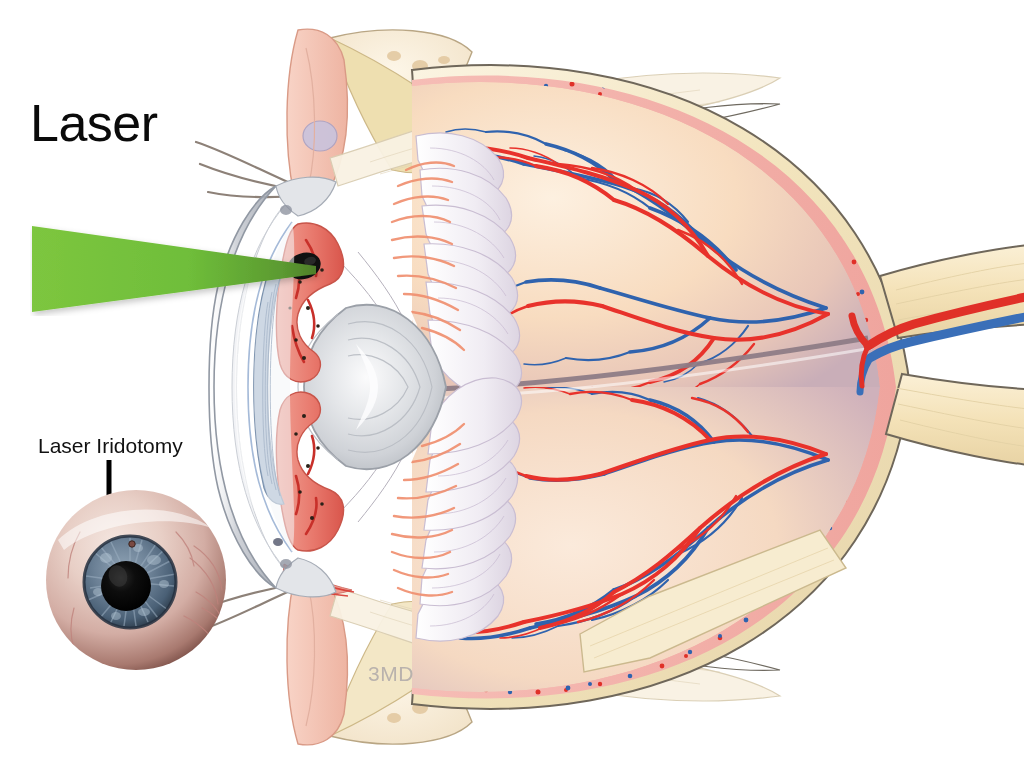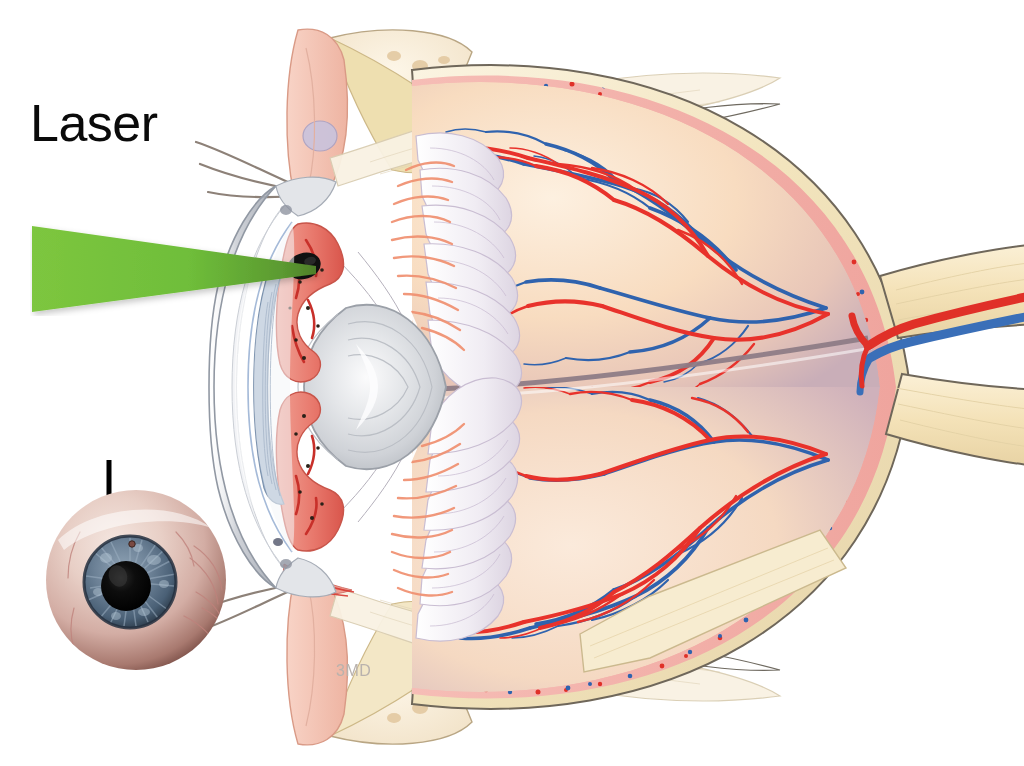--- a/index.html
+++ b/index.html
@@ -16,21 +16,21 @@
 
   
   #inset-label{position:absolute;left:38px;top:434px;font-size:21px;
                color:#111;white-space:nowrap;}
   #inset-arrow{position:absolute;left:92px;top:458px;}
 
   
   #inset-eye{position:absolute;left:44px;top:488px;width:184px;height:184px;}
 
   
-  #watermark{position:absolute;left:336px;top:662px;font-size:16px;
+  #watermark{position:absolute;left:368px;top:662px;font-size:21px;
              color:#b9b2ad;letter-spacing:0.5px;}
 
   
   #eye-diagram{position:absolute;left:180px;top:8px;width:860px;height:758px;}
 
   
   #laser{position:absolute;left:30px;top:222px;width:300px;height:94px;}
 </style>
 </head>
 <body>
@@ -585,20 +585,21 @@
         <feDropShadow dx="2" dy="3" stdDeviation="3" flood-color="#000" flood-opacity="0.22"></feDropShadow>
       </filter>
     </defs>
     <path d="M2 4 L 286 44 L 286 52 L 2 90 Z" fill="url(#gBeam)" filter="url(#beamShadow)"></path>
   </svg>
 
   <div id="title">
     <span class="ln">Laser</span>
   </div>
 
+  <div id="inset-label">Laser Iridotomy</div>
 
   <svg id="inset-arrow" width="34" height="70" viewBox="0 0 34 70">
     <line x1="17" y1="2" x2="17" y2="50" stroke="#000" stroke-width="5"></line>
     <polygon points="17,68 6,42 28,42" fill="#000"></polygon>
   </svg>
 
   <svg id="inset-eye" viewBox="0 0 184 184">
     <defs>
       <radialGradient id="gGlobeInset" cx="38%" cy="30%" r="78%">
         <stop offset="0%" stop-color="#f4e6e0"></stop>

